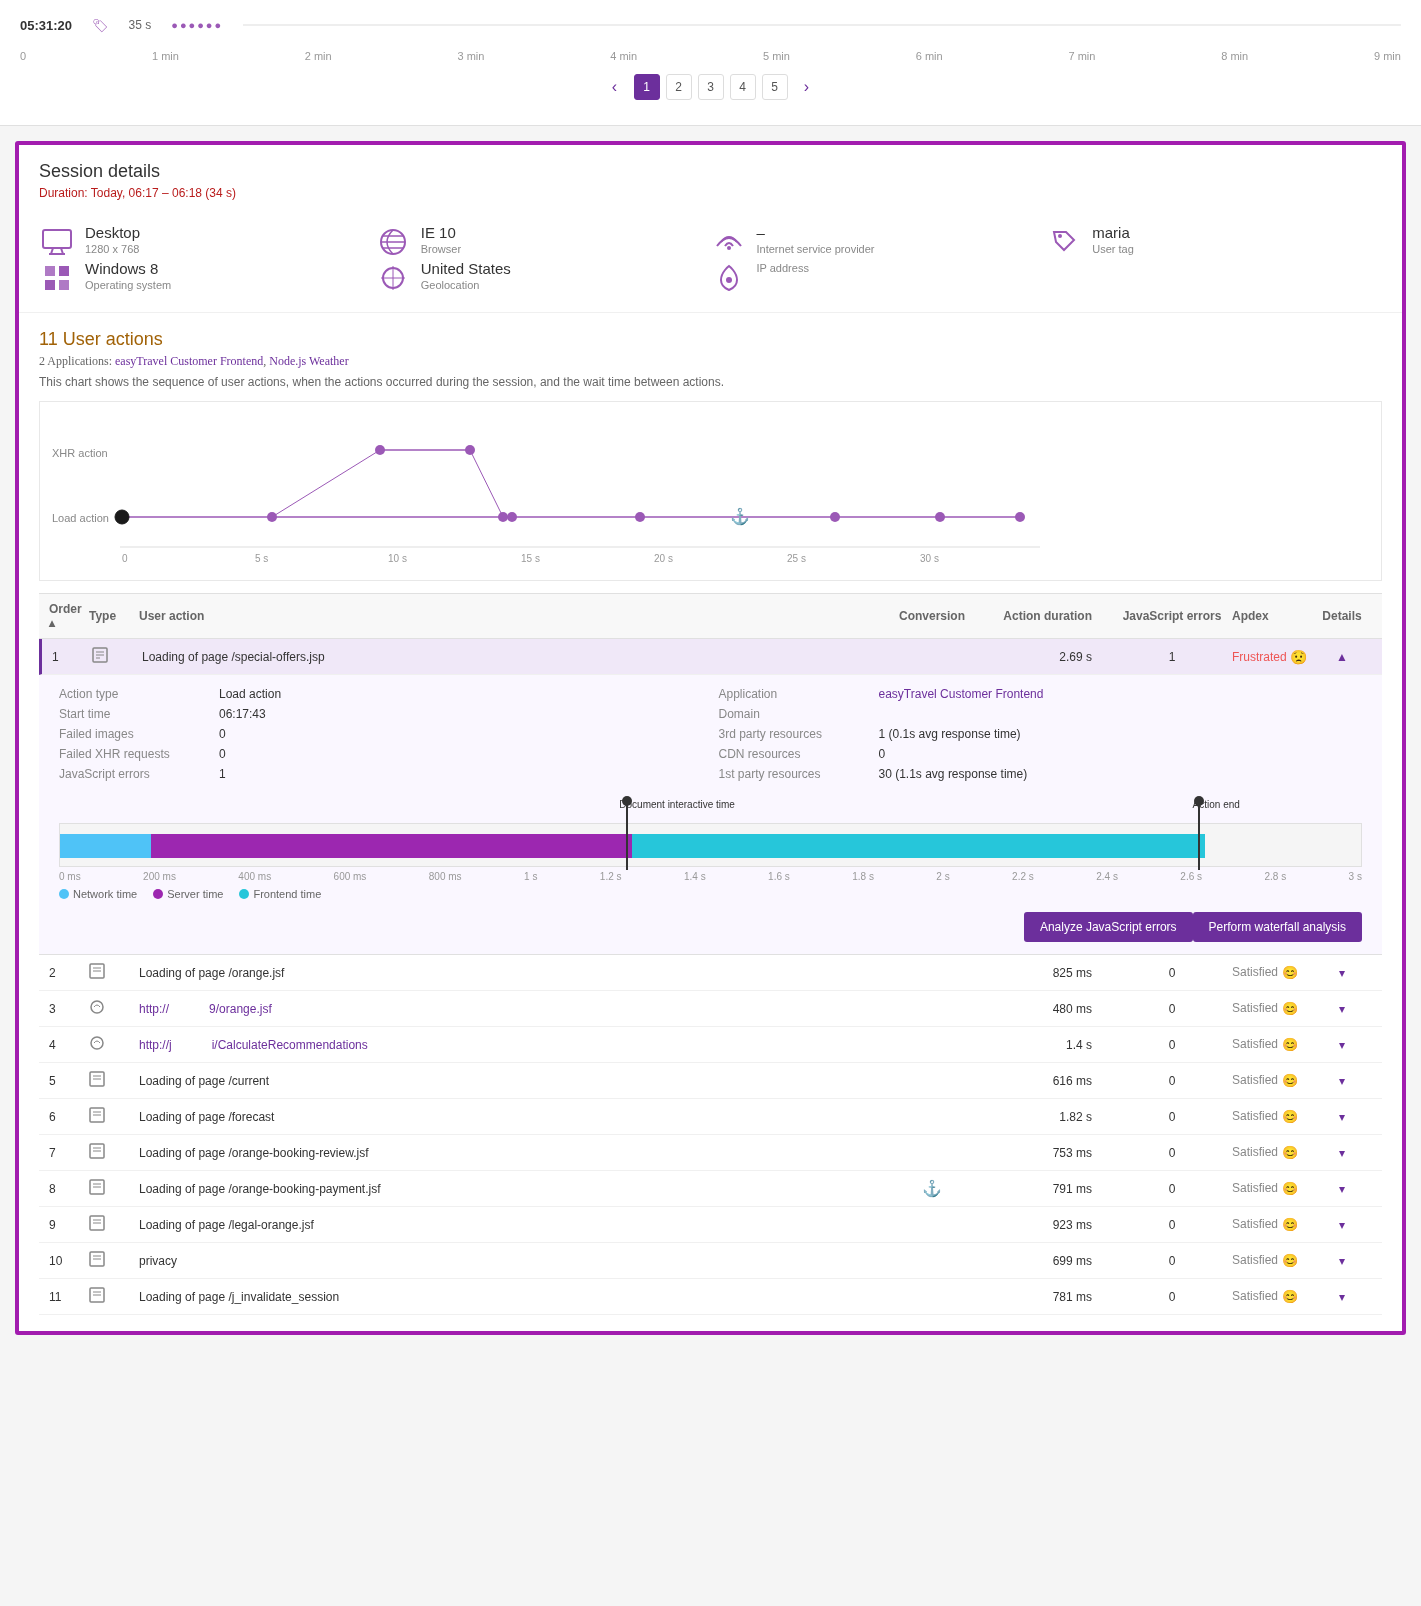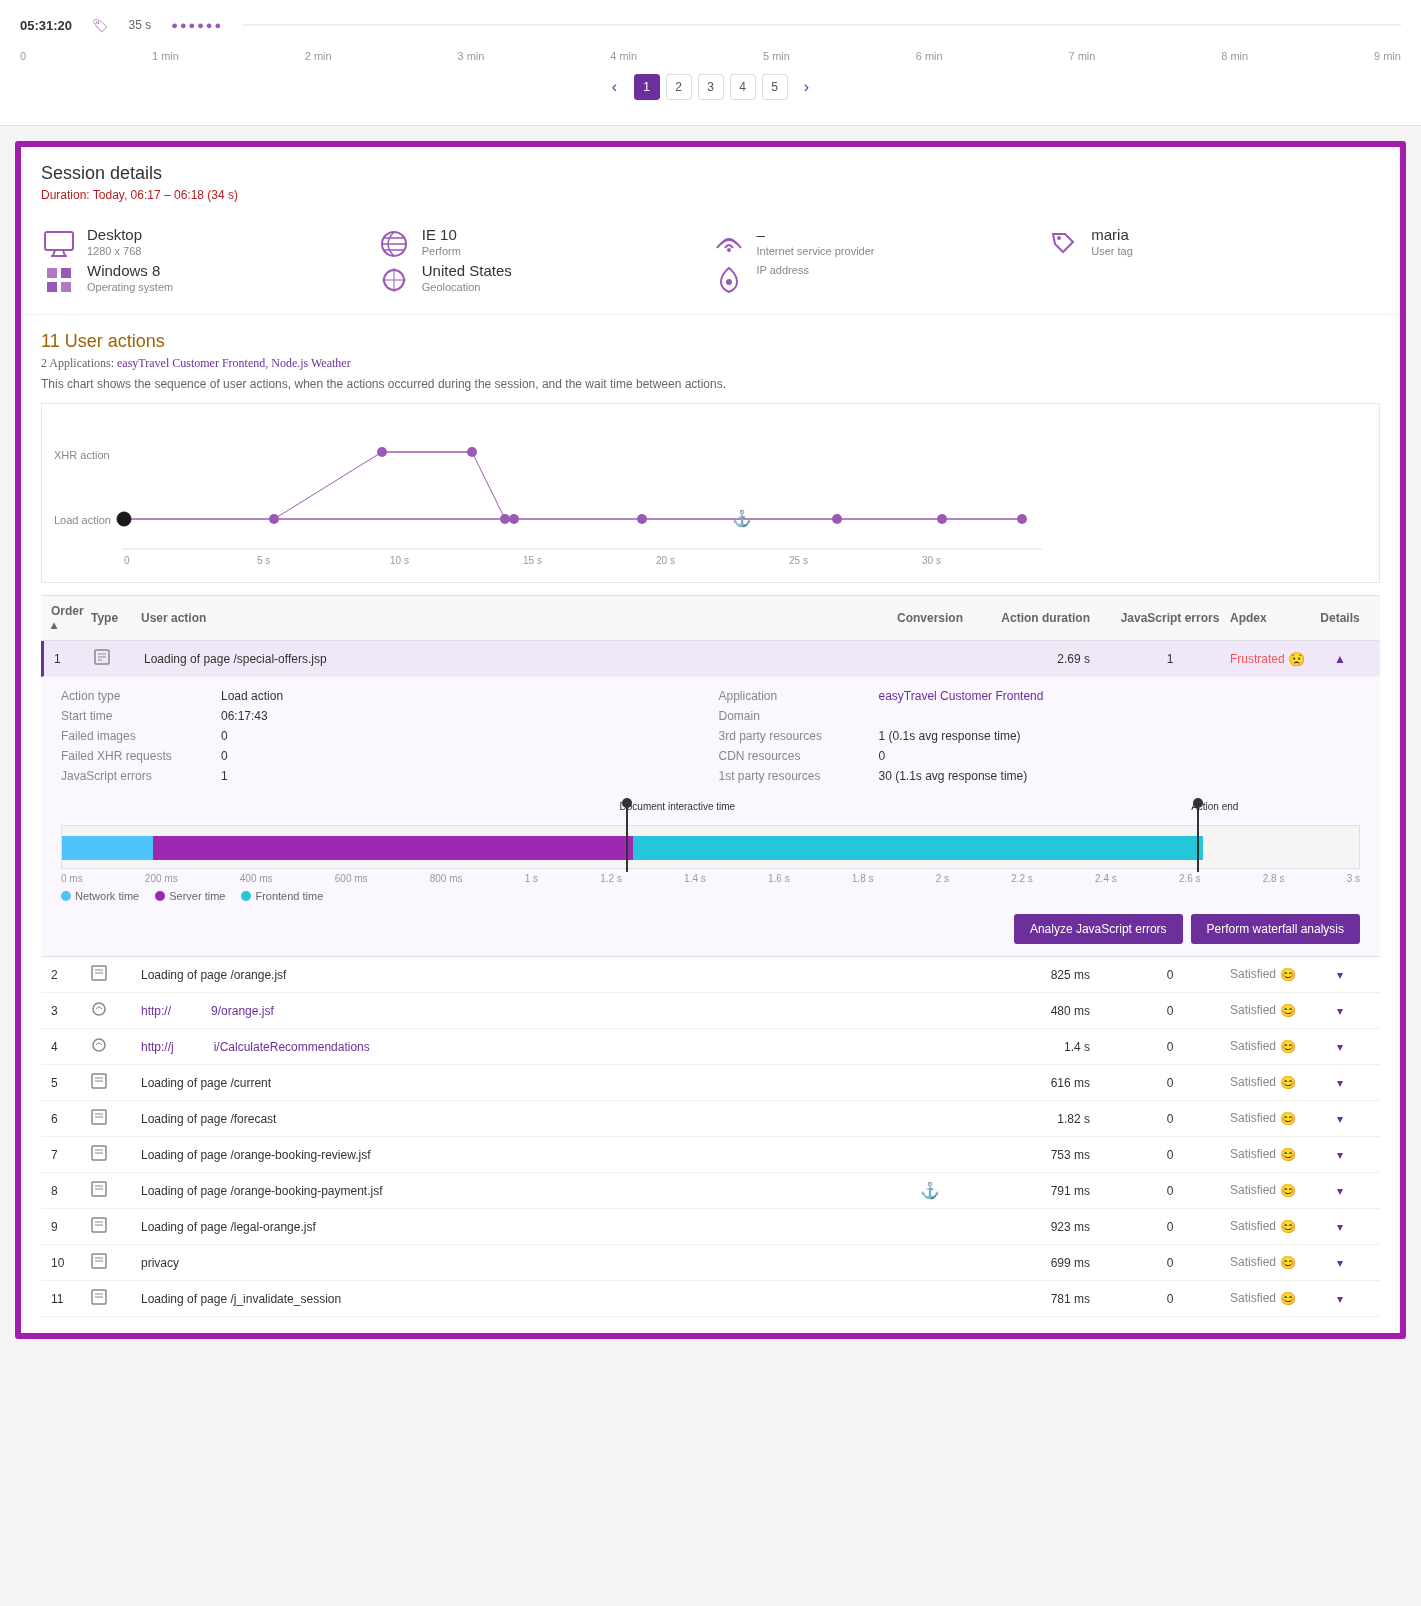--- a/index.html
+++ b/index.html
@@ -7,21 +7,21 @@
     .top-section { background: #fff; padding: 10px 20px 15px; border-bottom: 1px solid #e0e0e0; }
     .session-row { display: flex; align-items: center; gap: 20px; margin-bottom: 8px; }
     .time-label { font-size: 13px; font-weight: 600; color: #333; }
     .duration-label { font-size: 12px; color: #666; }
     .timeline-bar { flex: 1; position: relative; height: 30px; }
     .timeline-ruler { display: flex; justify-content: space-between; font-size: 11px; color: #999; padding: 2px 0; }
     .pagination { display: flex; align-items: center; justify-content: center; gap: 6px; padding: 10px 0; }
     .page-btn { width: 26px; height: 26px; display: flex; align-items: center; justify-content: center; border: 1px solid #ddd; border-radius: 3px; cursor: pointer; font-size: 12px; color: #555; background: #fff; }
     .page-btn.active { background: #6c2f9c; color: #fff; border-color: #6c2f9c; }
     .page-btn.arrow { border: none; background: none; color: #6c2f9c; font-size: 16px; }
-    .main-card { background: #fff; margin: 15px; border: 6px solid #a21caf; border-radius: 3px; }
+    .main-card { background: #fff; margin: 15px; border: 4px solid #a21caf; border-radius: 3px; }
     .section-header { padding: 16px 20px 8px; }
     .section-title { font-size: 18px; font-weight: 400; color: #333; margin-bottom: 4px; }
     .section-subtitle { font-size: 12px; color: #b91c1c; }
     .session-details-grid { display: grid; grid-template-columns: repeat(4, 1fr); gap: 0; padding: 16px 20px; border-bottom: 1px solid #f0f0f0; }
     .detail-item { display: flex; align-items: flex-start; gap: 10px; }
     .detail-icon { width: 36px; height: 36px; display: flex; align-items: center; justify-content: center; flex-shrink: 0; }
     .detail-text .value { font-size: 15px; font-weight: 500; color: #333; }
     .detail-text .label { font-size: 11px; color: #888; margin-top: 2px; }
     .user-actions-section { padding: 16px 20px; }
     .user-actions-title { font-size: 18px; font-weight: 400; color: #a16207; margin-bottom: 4px; }
@@ -43,21 +43,21 @@
     .expanded-details { background: #faf7ff; border-bottom: 1px solid #e0e0e0; padding: 12px 20px; font-size: 12px; }
     .expanded-grid { display: grid; grid-template-columns: 1fr 1fr; gap: 16px; margin-bottom: 12px; }
     .detail-row { display: flex; margin-bottom: 6px; }
     .detail-key { color: #888; min-width: 160px; }
     .detail-val { color: #333; font-weight: 500; }
     .detail-val.link { color: #6c2f9c; }
     .waterfall-section { margin-top: 12px; }
     .wf-legend { display: flex; gap: 16px; font-size: 11px; color: #666; margin-top: 6px; }
     .wf-legend-item { display: flex; align-items: center; gap: 4px; }
     .legend-dot { width: 10px; height: 10px; border-radius: 50%; }
-    .action-buttons { display: flex; justify-content: flex-end; gap: 8px; margin-top: 12px; }
+    .action-buttons { display: flex; justify-content: flex-end; margin-top: 12px; }
     .btn-analyze { background: #6c2f9c; color: #fff; border: none; padding: 8px 16px; border-radius: 3px; cursor: pointer; font-size: 12px; }
     .btn-waterfall { background: #6c2f9c; color: #fff; border: none; padding: 8px 16px; border-radius: 3px; cursor: pointer; font-size: 12px; }
     .conversion-col { text-align: center; }
     .flag-icon { color: #9b59b6; font-size: 16px; }
   </style>
 </head>
 <body>
 
 <div class="top-section">
   <div class="session-row">
@@ -123,21 +123,21 @@
         <svg width="32" height="32" viewBox="0 0 32 32" fill="none">
           <circle cx="16" cy="16" r="12" stroke="#9b59b6" stroke-width="2" fill="none"></circle>
           <path d="M16 4 C16 4 10 10 10 16 C10 22 16 28 16 28" stroke="#9b59b6" stroke-width="1.5" fill="none"></path>
           <path d="M4 16 L28 16" stroke="#9b59b6" stroke-width="1.5"></path>
           <path d="M5 10 L27 10" stroke="#9b59b6" stroke-width="1.5"></path>
           <path d="M5 22 L27 22" stroke="#9b59b6" stroke-width="1.5"></path>
         </svg>
       </div>
       <div class="detail-text">
         <div class="value">IE 10</div>
-        <div class="label">Perform</div>
+        <div class="label">Browser</div>
       </div>
     </div>
 
     <div class="detail-item">
       <div class="detail-icon">
         <svg width="32" height="32" viewBox="0 0 32 32" fill="none">
           <path d="M8 16 Q16 6 24 16" stroke="#9b59b6" stroke-width="2" fill="none"></path>
           <path d="M4 20 Q16 4 28 20" stroke="#9b59b6" stroke-width="2" fill="none"></path>
           <path d="M12 20 Q16 14 20 20" stroke="#9b59b6" stroke-width="2" fill="none"></path>
           <circle cx="16" cy="22" r="2" fill="#9b59b6"></circle>

